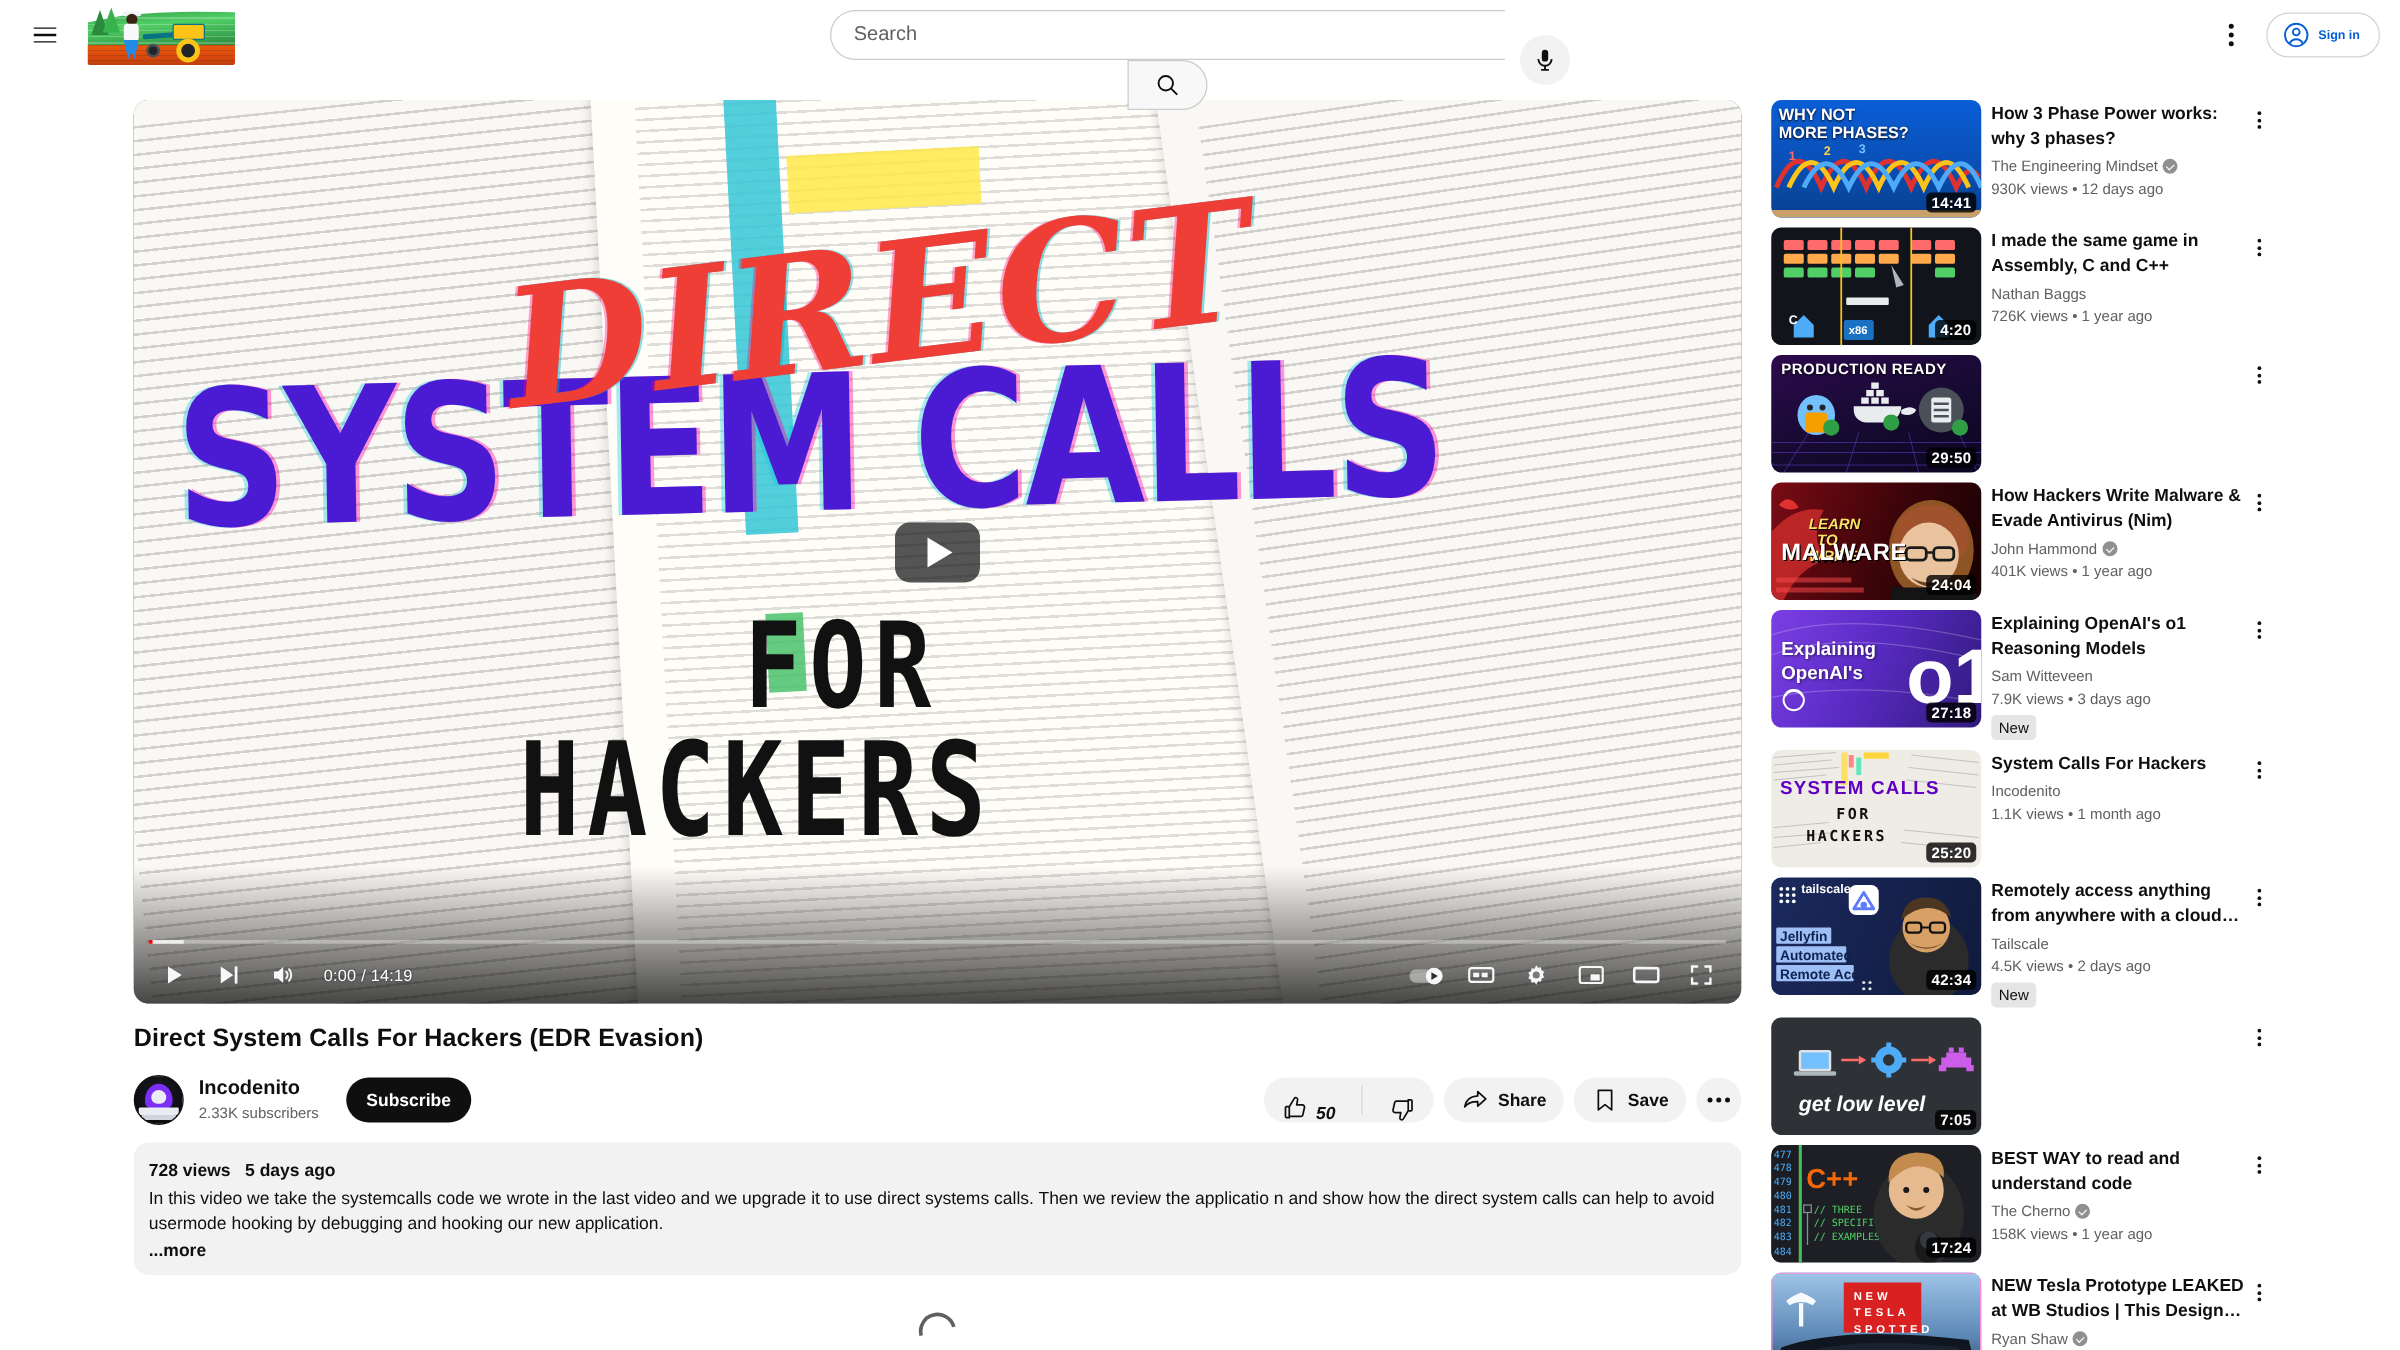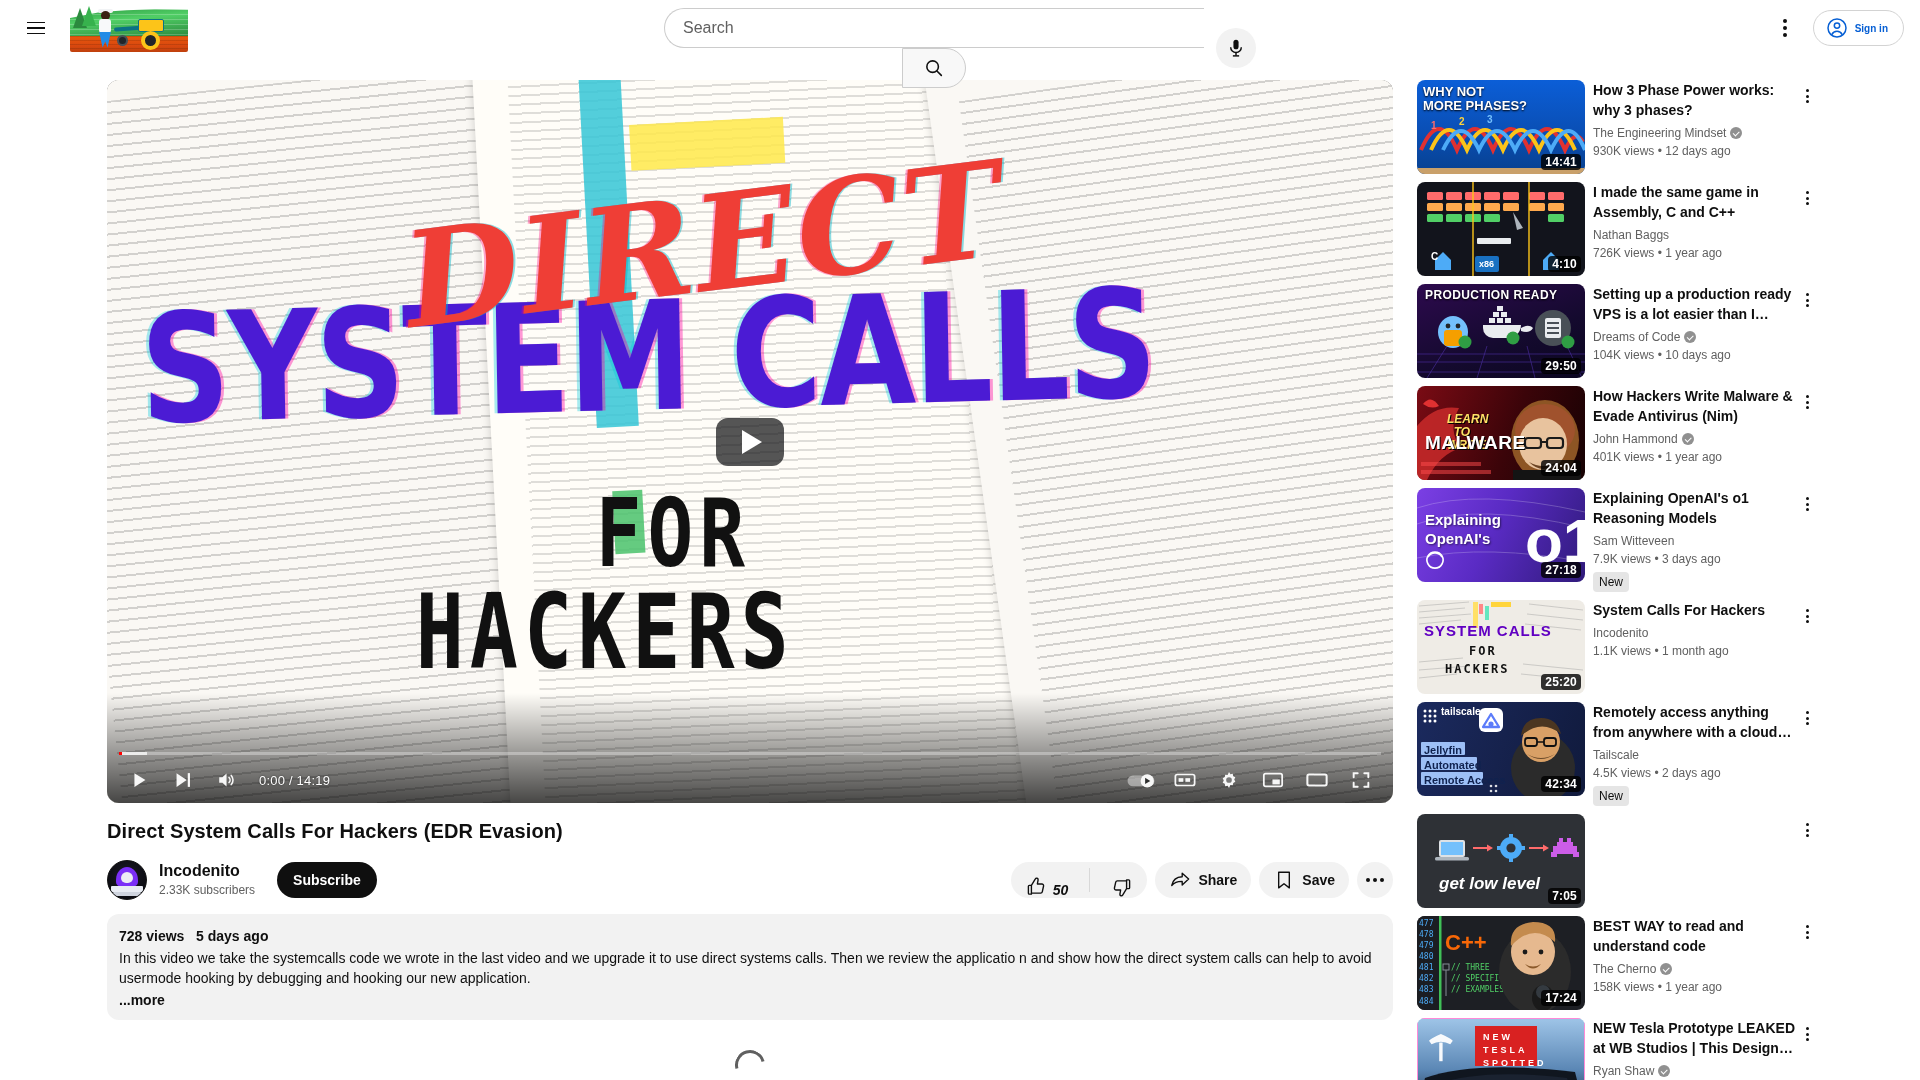--- a/index.html
+++ b/index.html
@@ -661,21 +661,21 @@
           <line x1="56" y1="0" x2="56" y2="94" stroke="#fcc419" stroke-width="1.4"></line>
           <line x1="112" y1="0" x2="112" y2="94" stroke="#fcc419" stroke-width="1.4"></line>
           <rect x="60" y="56" width="34" height="6" rx="1" fill="#e9ecef"></rect>
           <polygon points="96,30 106,46 100,48" fill="#adb5bd"></polygon>
           <polygon points="18,78 26,70 34,78 34,88 18,88" fill="#4dabf7"></polygon>
           <rect x="58" y="74" width="24" height="16" rx="2" fill="#1971c2"></rect>
           <polygon points="126,78 134,70 142,78 142,88 126,88" fill="#4dabf7"></polygon>
         </svg>
         <div class="tb-txt" style="left:14px;top:69px;font-size:10px;">C</div>
         <div class="tb-txt" style="left:62px;top:77px;font-size:9px;">x86</div>
-        <div class="rec-dur">4:10</div>
+        <div class="rec-dur">4:20</div>
       </div>
       <div class="rec-meta">
         <div class="rec-title">I made the same game in Assembly, C and C++</div>
         <div class="rec-channel">
           <span>Nathan Baggs</span>
         </div>
         <div class="rec-stats">
           <span>726K views</span>
           <span> • </span>
           <span>1 year ago</span>
@@ -721,32 +721,20 @@
               <rect x="130" y="43" width="12" height="2"></rect>
               <rect x="130" y="48" width="12" height="2"></rect>
             </g>
           <circle cx="48" cy="58" r="6.5" fill="#2f9e44"></circle>
             <circle cx="96" cy="54" r="6.5" fill="#2f9e44"></circle>
             <circle cx="151" cy="58" r="6.5" fill="#2f9e44"></circle>
         </svg>
         <div class="tb-txt" style="left:8px;top:4px;font-size:12px;letter-spacing:.4px;text-shadow:0 1px 2px #000;">PRODUCTION READY</div>
         <div class="tb-txt" style="left:36px;top:68px;font-size:21px;letter-spacing:1px;margin-top:34px;">VPS</div>
         <div class="rec-dur">29:50</div>
-      </div>
-      <div class="rec-meta">
-        <div class="rec-title">Setting up a production ready VPS is a lot easier than I…</div>
-        <div class="rec-channel">
-          <span>Dreams of Code</span>
-          <span class="verified"></span>
-        </div>
-        <div class="rec-stats">
-          <span>104K views</span>
-          <span> • </span>
-          <span>10 days ago</span>
-        </div>
       </div>
       <div class="rec-kebab">
           <i></i>
           <i></i>
           <i></i>
         </div>
     </div>
 
     <div class="rec-item">
       <div class="rec-thumb tb-mal">

